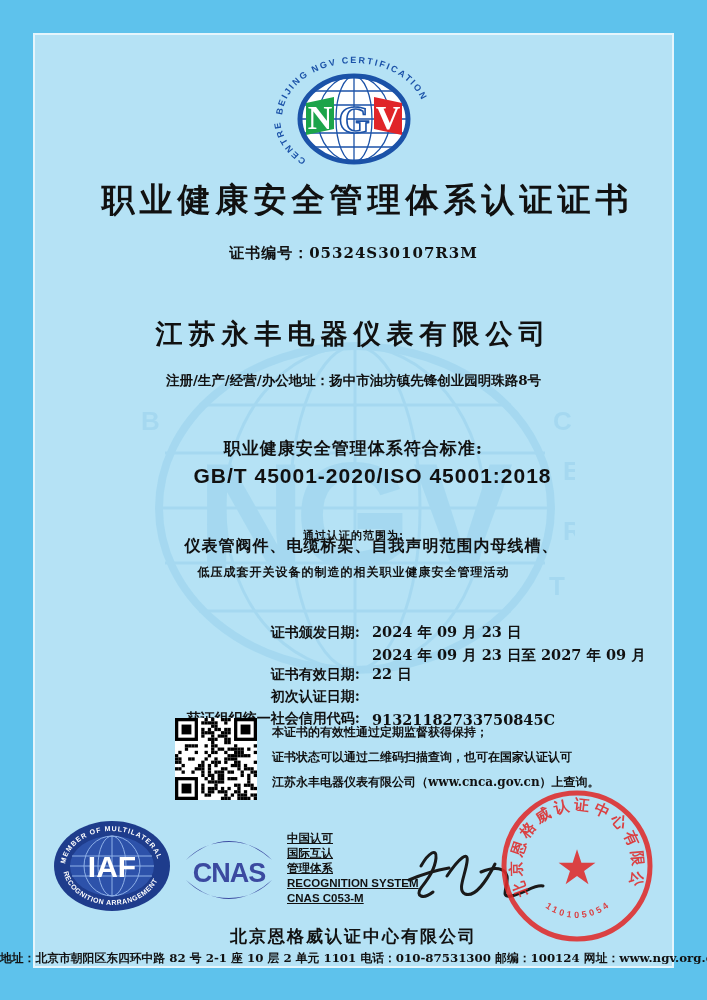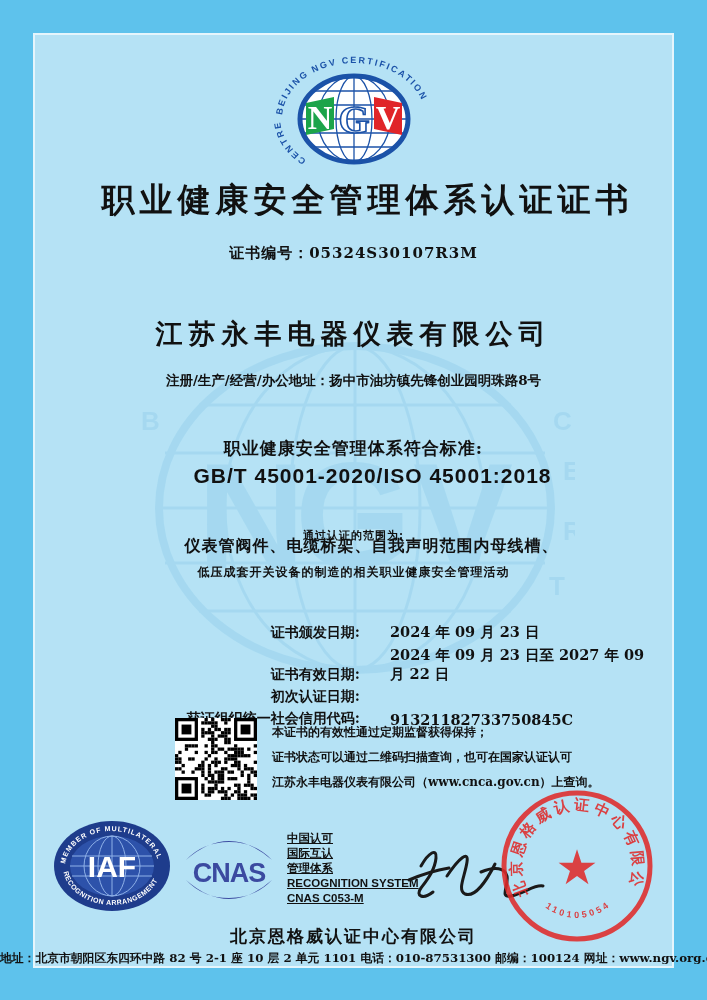--- a/index.html
+++ b/index.html
@@ -25,21 +25,21 @@
   .regaddr{top:372px;font-size:13.5px;font-weight:bold;}
   .stdhead{top:437px;font-size:17px;font-weight:bold;letter-spacing:1px;}
   .stdcode{top:464px;font-size:21px;font-weight:bold;letter-spacing:1px;
     font-family:"Liberation Sans","DejaVu Sans",sans-serif;padding-left:38px;}
   .scopehead{top:500px;font-size:11px;font-weight:bold;letter-spacing:1px;margin-top:28px;}
   .scope1{top:536px;font-size:16px;font-weight:bold;letter-spacing:1px;margin-left:36px;}
   .scope2{top:564px;font-size:12px;font-weight:bold;letter-spacing:1px;}
   .dates{top:623px;left:60px;width:590px;}
   .daterow{display:flex;align-items:flex-end;margin-bottom:4px;}
   .dlabel{width:300px;text-align:right;font-weight:bold;font-size:14px;flex:0 0 300px;}
-  .dvalue{margin-left:30px;font-weight:bold;font-size:14.5px;
+  .dvalue{margin-left:12px;font-weight:bold;font-size:14.5px;
     font-family:"DejaVu Serif","Liberation Serif",serif;}
   .qrwrap{left:175px;top:718px;width:82px;height:82px;background:#fff;}
   .qrnote{left:272px;top:720px;width:330px;font-size:12px;line-height:25px;font-weight:bold;}
   .cnastext{left:287px;top:831px;font-size:11.5px;line-height:15px;font-weight:bold;
     font-family:"Liberation Sans","DejaVu Sans",sans-serif;text-decoration:underline;}
   .issuer{top:925px;font-size:17px;font-weight:bold;letter-spacing:2px;}
   .contact{top:951px;font-size:11.8px;font-weight:bold;white-space:nowrap;}
   svg text{user-select:none;}
 </style>
 </head>

